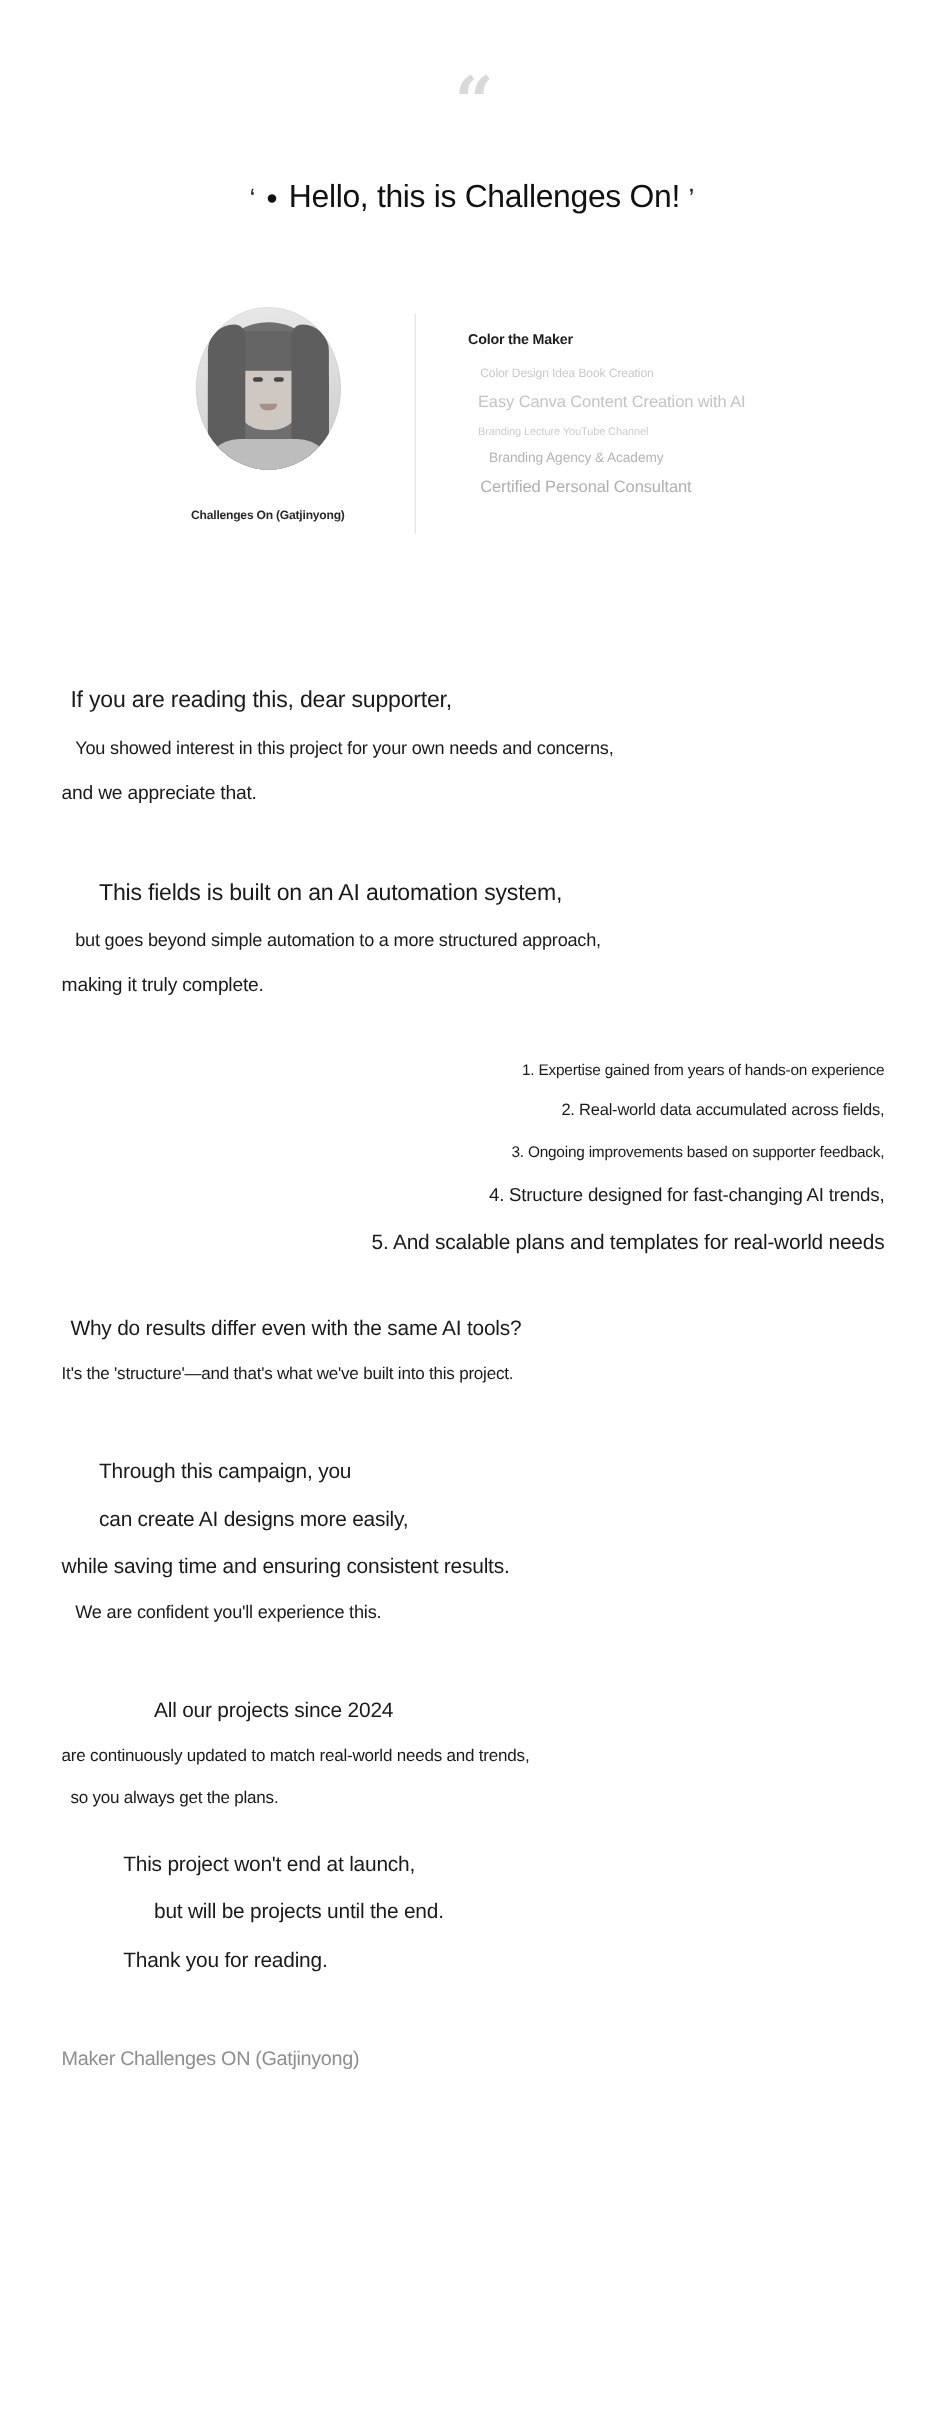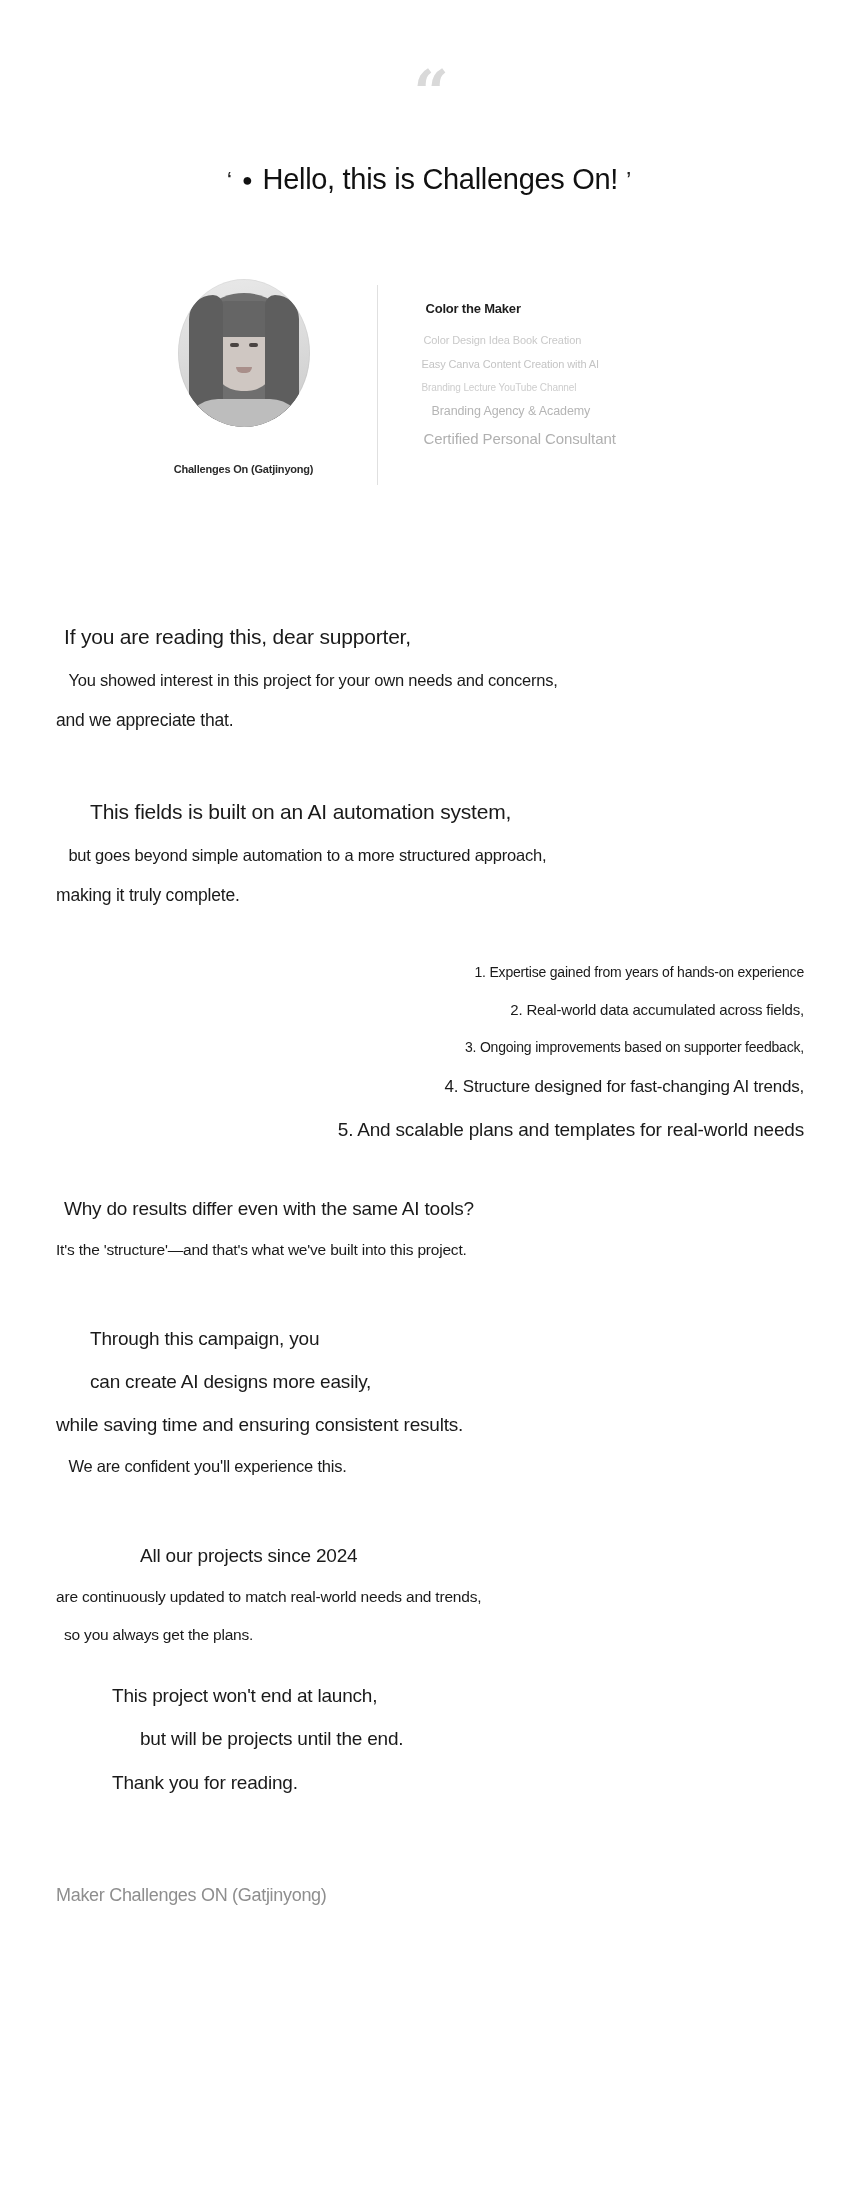--- a/index.html
+++ b/index.html
@@ -164,31 +164,31 @@
     width: 300px;
     padding-top: 22px;
   }
   .about-title {
     font-size: 13px;
     font-weight: 700;
     color: #1d1d1d;
     margin: 0 0 18px 4px;
     letter-spacing: -0.2px;
   }
-  .about-list { list-style: none; margin: 0; padding: 0; }
+  .about-list { list-style: none; margin: 13px; padding: 0; }
   .about-list li {
     color: #c2c2c2;
     font-size: 11px;
     line-height: 1.1;
     margin-bottom: 12px;
     letter-spacing: -0.1px;
     white-space: nowrap;
   }
   .about-list li.l0 { font-size: 11px; color: #c9c9c9; padding-left: 2px; }
-  .about-list li.l1 { font-size: 11px; color: #c4c4c4; padding-left: 0px; }
+  .about-list li.l1 { font-size: 15px; color: #c4c4c4; padding-left: 0px; }
   .about-list li.l2 { font-size: 10px; color: #cdcdcd; padding-left: 0px; }
   .about-list li.l3 { font-size: 12.5px; color: #b5b5b5; padding-left: 10px; }
   .about-list li.l4 { font-size: 15px; color: #b0b0b0; padding-left: 2px; }
 
   
   .body-copy {
     margin-top: 136px;
     padding: 0 56px 0 56px;
   }
   .para { margin: 0 0 0 0; }
@@ -222,21 +222,21 @@
     margin-bottom: 16px;
   }
   .numlist li:nth-child(1) { font-size: 14px; padding-left: 0px; }
   .numlist li:nth-child(2) { font-size: 15px; padding-left: 8px; }
   .numlist li:nth-child(3) { font-size: 14px; padding-left: 12px; }
   .numlist li:nth-child(4) { font-size: 17px; padding-left: 14px; }
   .numlist li:nth-child(5) { font-size: 19px; padding-left: 2px; }
 
   
   .footer {
-    margin-top: 88px;
+    margin-top: 64px;
     padding: 0 56px 40px 56px;
   }
   .footer-text {
     font-size: 18px;
     color: #8e8e8e;
     letter-spacing: -0.3px;
   }
 </style>
 </head>
 <body>

